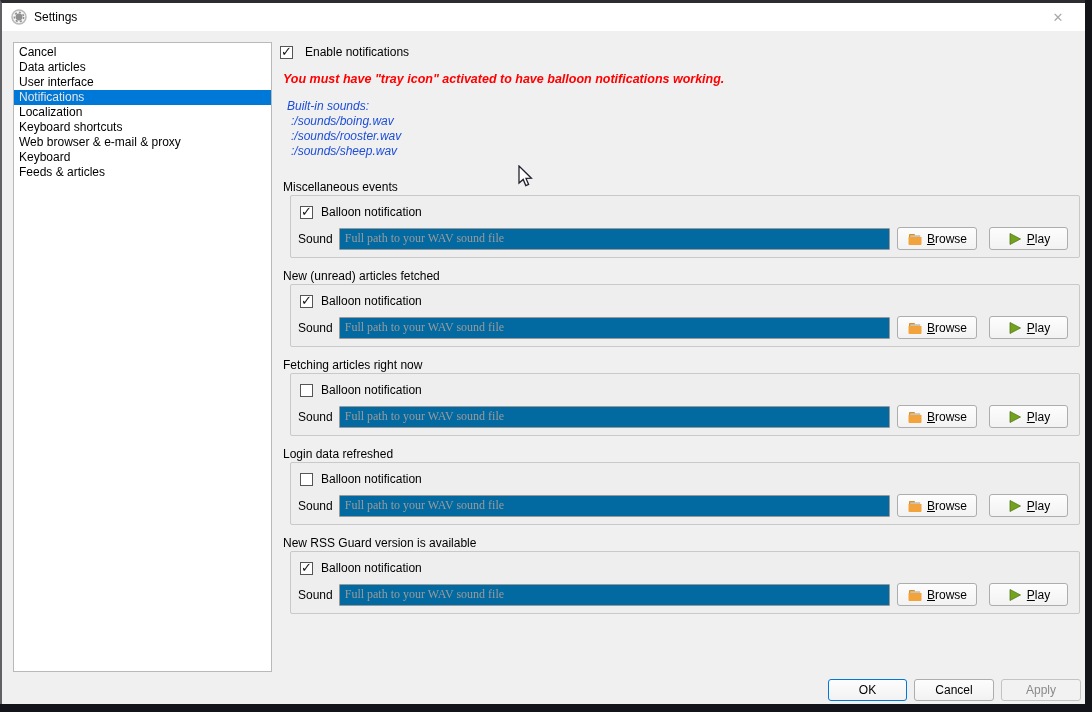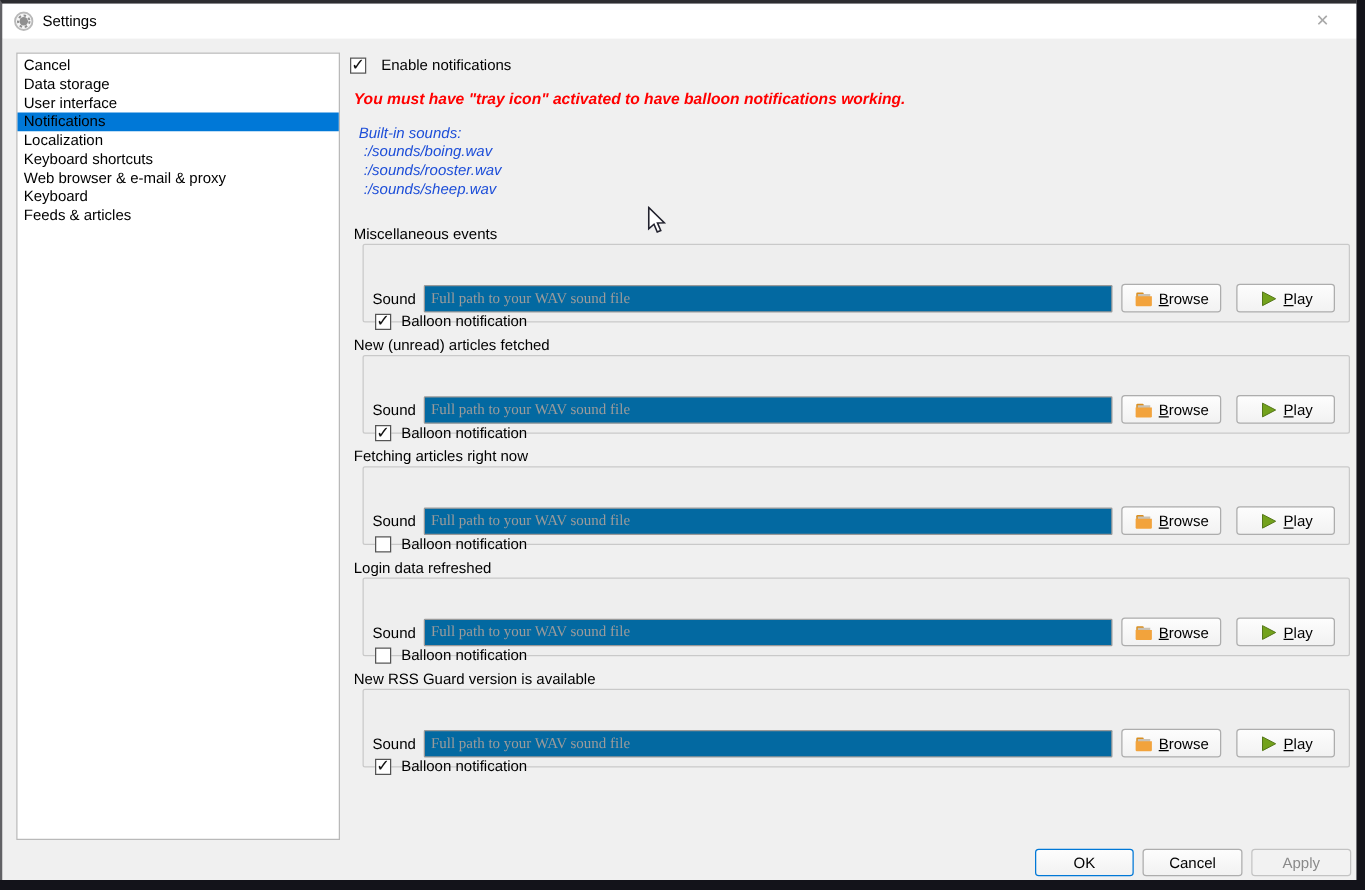--- a/index.html
+++ b/index.html
@@ -32,21 +32,21 @@
   
   #listbox{
     position:absolute;left:11px;top:11px;width:259px;height:630px;
     background:#ffffff;border:1px solid #b9b9b9;box-sizing:border-box;
     padding-top:2px;
   }
   .list-item{
     height:15px;line-height:15px;padding-left:5px;white-space:nowrap;
     color:#000;cursor:default;
   }
-  .list-item.selected{background:#0078d7;color:#000000;}
+  .list-item.selected{background:#0078d7;color:#e5e5e5;}
   
   .checkbox{
     width:13px;height:13px;background:#fff;border:1px solid #555;
     box-sizing:border-box;position:relative;flex:0 0 auto;
   }
   .checkbox.checked::after{
     content:"\2713";position:absolute;left:0px;top:-2px;
     font-size:13px;font-weight:bold;color:#111;line-height:13px;
   }
   #enable-row{position:absolute;left:278px;top:14px;display:flex;align-items:center;gap:12px;}
@@ -60,21 +60,21 @@
   }
   #builtin .snd{padding-left:4px;}
   
   .section{position:absolute;left:278px;width:802px;height:88px;}
   .section-title{position:absolute;left:3px;top:0;color:#000;}
   .groupbox{
     position:absolute;left:10px;top:15px;width:790px;height:63px;
     background:#eeeeee;border:1px solid #c9c9c9;border-radius:2px;
     box-sizing:border-box;
   }
-  .balloon-row{position:absolute;left:9px;top:9px;display:flex;align-items:center;gap:8px;margin-top:45px;}
+  .balloon-row{position:absolute;left:9px;top:9px;display:flex;align-items:center;gap:8px;}
   .sound-row{
     position:absolute;left:7px;right:11px;top:31px;height:23px;
     display:flex;align-items:center;gap:5px;
   }
   .sound-row .lbl{flex:0 0 auto;padding-right:1px;}
   .sound-input{
     flex:1 1 auto;height:22px;box-sizing:border-box;
     border:1px solid #999;background:#0369a1;border-radius:1px;
     padding:0 5px;font-family:Liberation Serif, serif;font-size:12px;color:#000;min-width:0;
   }
@@ -117,21 +117,21 @@
     <span class="title">Settings</span>
     <div id="close-btn">
       <span>✕</span>
     </div>
   </div>
 
   <div id="client">
 
     <div id="listbox">
       <div class="list-item">Cancel</div>
-      <div class="list-item">Data storage</div>
+      <div class="list-item">Data articles</div>
       <div class="list-item">User interface</div>
       <div class="list-item selected">Notifications</div>
       <div class="list-item">Localization</div>
       <div class="list-item">Keyboard shortcuts</div>
       <div class="list-item">Web browser &amp; e-mail &amp; proxy</div>
       <div class="list-item">Keyboard</div>
       <div class="list-item">Feeds &amp; articles</div>
     </div>
 
     <div id="enable-row">

